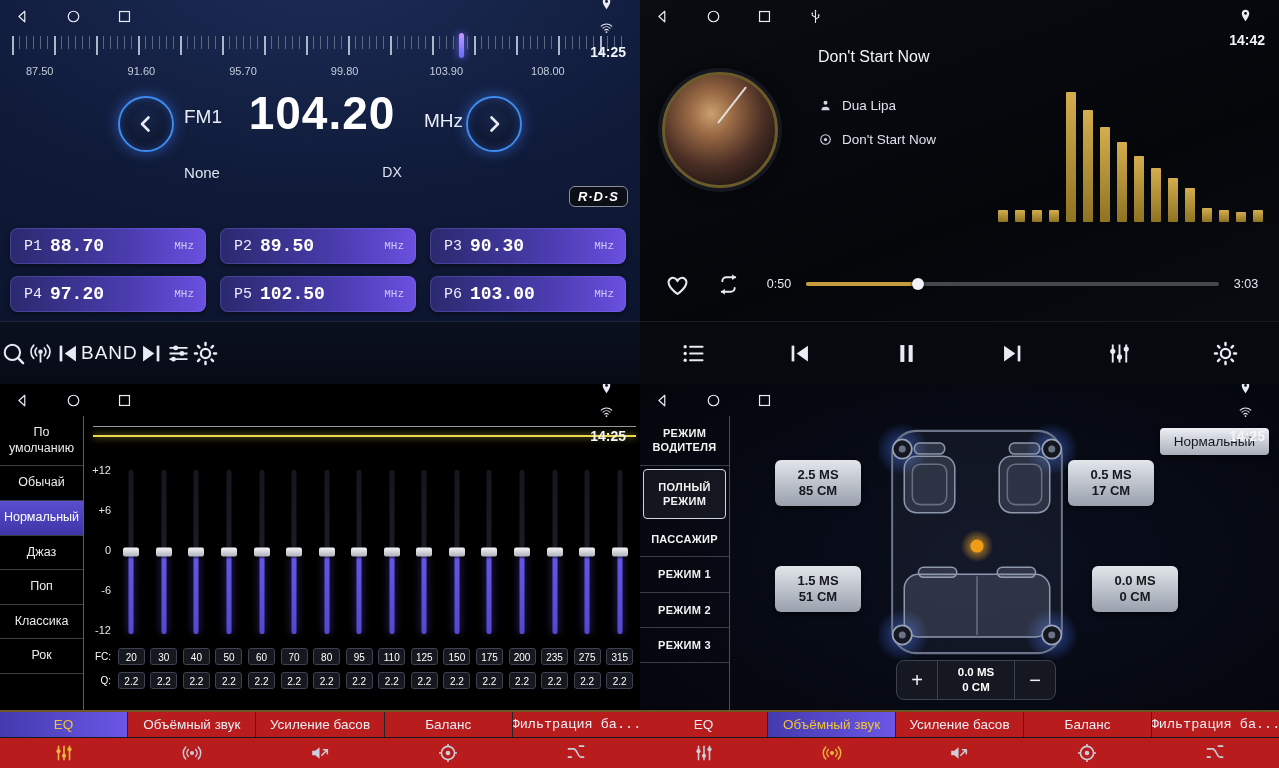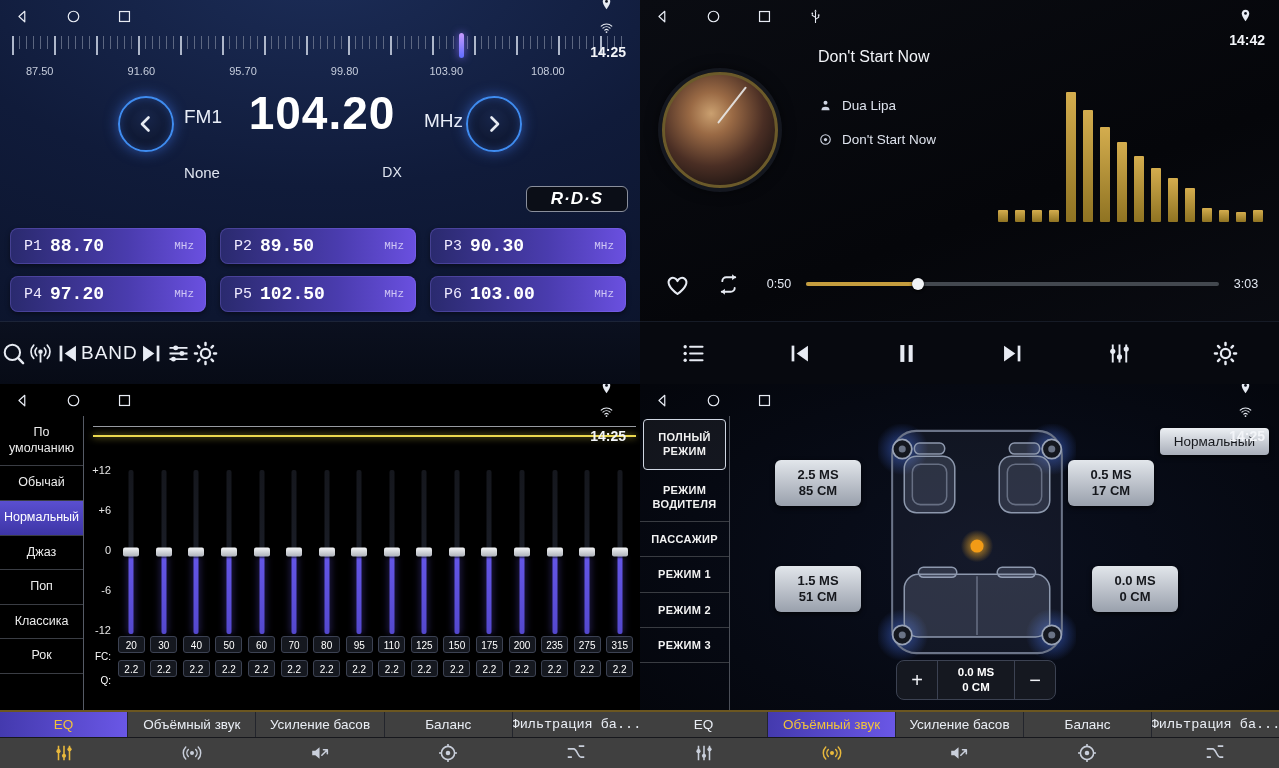--- a/index.html
+++ b/index.html
@@ -27,21 +27,21 @@
   .scale-labels span{position:absolute;top:29px;transform:translateX(-50%);font-size:11px;color:#c6cddc;}
   .chev{position:absolute;width:52px;height:52px;border-radius:50%;border:2px solid #3f8cf0;background:radial-gradient(circle at 50% 38%,#17254a,#0a1022);box-shadow:0 0 14px rgba(70,130,255,.55), inset 0 0 10px rgba(70,130,255,.35);display:flex;align-items:center;justify-content:center;color:#5aa9ff;}
   .chev .icon{width:24px;height:24px;}
   .chev-l{left:118px;top:96px;}
   .chev-r{left:466px;top:96px;}
   .band{position:absolute;left:172px;top:106px;width:62px;text-align:center;font-size:19px;color:#e9eef8;}
   .nonel{position:absolute;left:166px;top:164px;width:72px;text-align:center;font-size:15px;color:#dfe5f0;}
   .freq{position:absolute;left:232px;top:86px;width:180px;text-align:center;font-size:46px;font-weight:bold;color:#ffffff;letter-spacing:1px;}
   .unit{position:absolute;left:424px;top:110px;font-size:19px;color:#e9eef8;}
   .dx{position:absolute;left:368px;top:164px;width:48px;text-align:center;font-size:14px;color:#dfe5f0;}
-  .rds{position:absolute;right:12px;top:186px;padding:2px 24px;border:1px solid #8a8f9c;border-radius:6px;background:#0b0e17;color:#fff;font-size:17px;font-weight:bold;font-style:italic;letter-spacing:1px;}
+  .rds{position:absolute;right:12px;top:186px;padding:2px 8px;border:1px solid #8a8f9c;border-radius:6px;background:#0b0e17;color:#fff;font-size:13px;font-weight:bold;font-style:italic;letter-spacing:1px;}
   .presets{position:absolute;left:10px;right:14px;top:228px;display:grid;grid-template-columns:repeat(3,1fr);gap:12px 14px;font-family:Liberation Mono, monospace;}
   .preset{height:36px;border-radius:8px;display:flex;align-items:center;background:linear-gradient(90deg,#2a2a6e 0%,#4a3cae 60%,#6a50e0 100%);box-shadow:inset 0 0 0 1px rgba(150,130,255,.25),0 2px 5px rgba(0,0,0,.45);}
   .pl{margin-left:14px;font-size:15px;color:#efeaff;width:26px;}
   .pv{flex:1;text-align:left;font-size:18px;font-weight:bold;color:#fff;}
   .pu{margin-right:12px;font-size:11px;color:#cfc6f5;}
   .toolbar{position:absolute;left:0;right:0;bottom:0;height:62px;background:linear-gradient(180deg,#0b101f,#070b16);border-top:1px solid #1c2438;display:flex;align-items:center;justify-content:flex-start;color:#d9dfeb;}
   .tb{width:27px;height:27px;}
   .bandbtn{font-size:19px;letter-spacing:1px;color:#eef1f7;}
 
   
@@ -74,25 +74,25 @@
   .curve2{position:absolute;left:8px;right:4px;top:19px;height:2px;background:#ead84e;box-shadow:0 0 7px rgba(234,216,78,.85);}
   .eq-scale span{position:absolute;left:0;width:26px;text-align:right;font-size:11px;color:#e6e6e6;}
   .gutterlab{position:absolute;left:0;width:26px;text-align:right;font-size:10px;color:#fff;}
   #eq-bands{position:absolute;left:30px;right:4px;top:52px;display:flex;}
   .eq-col{flex:1;display:flex;flex-direction:column;align-items:center;}
   .eq-sliderwrap{position:relative;width:100%;height:168px;}
   .eq-track{position:absolute;left:50%;transform:translateX(-50%);top:2px;bottom:2px;width:5px;border-radius:2px;background:linear-gradient(180deg,#15171d 0%,#1a1d26 49%,#6557e8 51%,#5145c8 100%);}
   .eq-track::after{content:"";position:absolute;left:-2px;right:-2px;top:52%;bottom:0;background:rgba(100,85,230,.28);filter:blur(3px);border-radius:3px;}
   .eq-handle{position:absolute;left:50%;top:50%;transform:translate(-50%,-50%);width:16px;height:9px;background:linear-gradient(180deg,#f4f5f7,#aeb2ba);border-radius:2px;box-shadow:0 1px 2px rgba(0,0,0,.9);}
   .valbox{width:27px;height:17px;line-height:17px;text-align:center;font-size:10px;color:#fff;background:#15181f;border:1px solid #3c4252;border-radius:3px;box-sizing:border-box;}
-  .eq-fc{}
+  .eq-fc{margin-top:12px;}
   .eq-q{margin-top:7px;}
 
   
-  .tabbar{position:absolute;left:0;right:0;bottom:0;height:58px;border-top:2px solid #6b5620;background:#404040;box-sizing:border-box;}
+  .tabbar{position:absolute;left:0;right:0;bottom:0;height:58px;border-top:2px solid #6b5620;background:#b91c1c;box-sizing:border-box;}
   .tab-labels{display:flex;height:25px;}
   .tab-label{flex:1;display:flex;align-items:center;justify-content:center;font-size:13.5px;color:#e9edf4;border-right:1px solid #23252c;white-space:nowrap;overflow:hidden;}
   .tab-label:last-child{border-right:none;font-family:Liberation Mono, monospace;}
   .tab-label.sel{background:linear-gradient(90deg,#443aae,#6a57e6);color:#f0c23c;}
   .tab-icons{display:flex;height:30px;border-top:1px solid #17181d;}
   .tab-icon{flex:1;display:flex;align-items:center;justify-content:center;color:#c9cfdb;}
   .tab-icon svg{width:22px;height:22px;}
   .tab-icon.sel{color:#e9b93c;}
 
   
@@ -721,22 +721,22 @@
             <svg viewBox="0 0 24 24">
               <path d="M3.5 9.8 a12.5 12.5 0 0 1 17 0 M6.3 13 a8.5 8.5 0 0 1 11.4 0 M9.2 16.2 a4.3 4.3 0 0 1 5.6 0" fill="none" stroke="currentColor" stroke-width="1.7" stroke-linecap="round"></path>
               <circle cx="12" cy="19.3" r="1.5" fill="currentColor"></circle>
             </svg>
           </span>
         <span class="time">14:25</span>
       </div>
     </div>
 
     <div class="stage-side" id="stage-modes">
+        <div class="mode-item">РЕЖИМ ВОДИТЕЛЯ</div>
         <div class="mode-item sel">ПОЛНЫЙ РЕЖИМ</div>
-        <div class="mode-item">РЕЖИМ ВОДИТЕЛЯ</div>
         <div class="mode-item">ПАССАЖИР</div>
         <div class="mode-item">РЕЖИМ 1</div>
         <div class="mode-item">РЕЖИМ 2</div>
         <div class="mode-item">РЕЖИМ 3</div>
       </div>
 
     <div class="profilebtn">Нормальный</div>
 
     <div class="seatmap">
       <svg viewBox="0 0 196 232">

